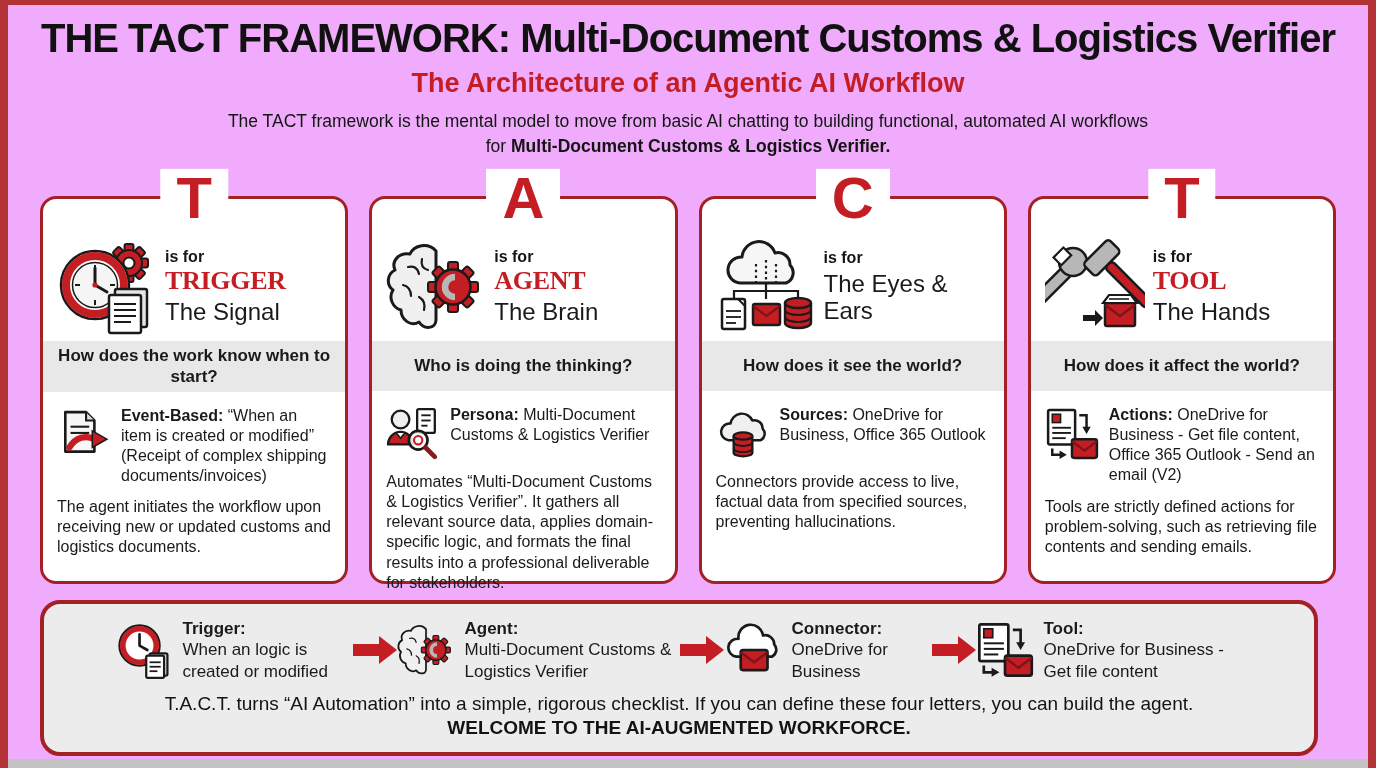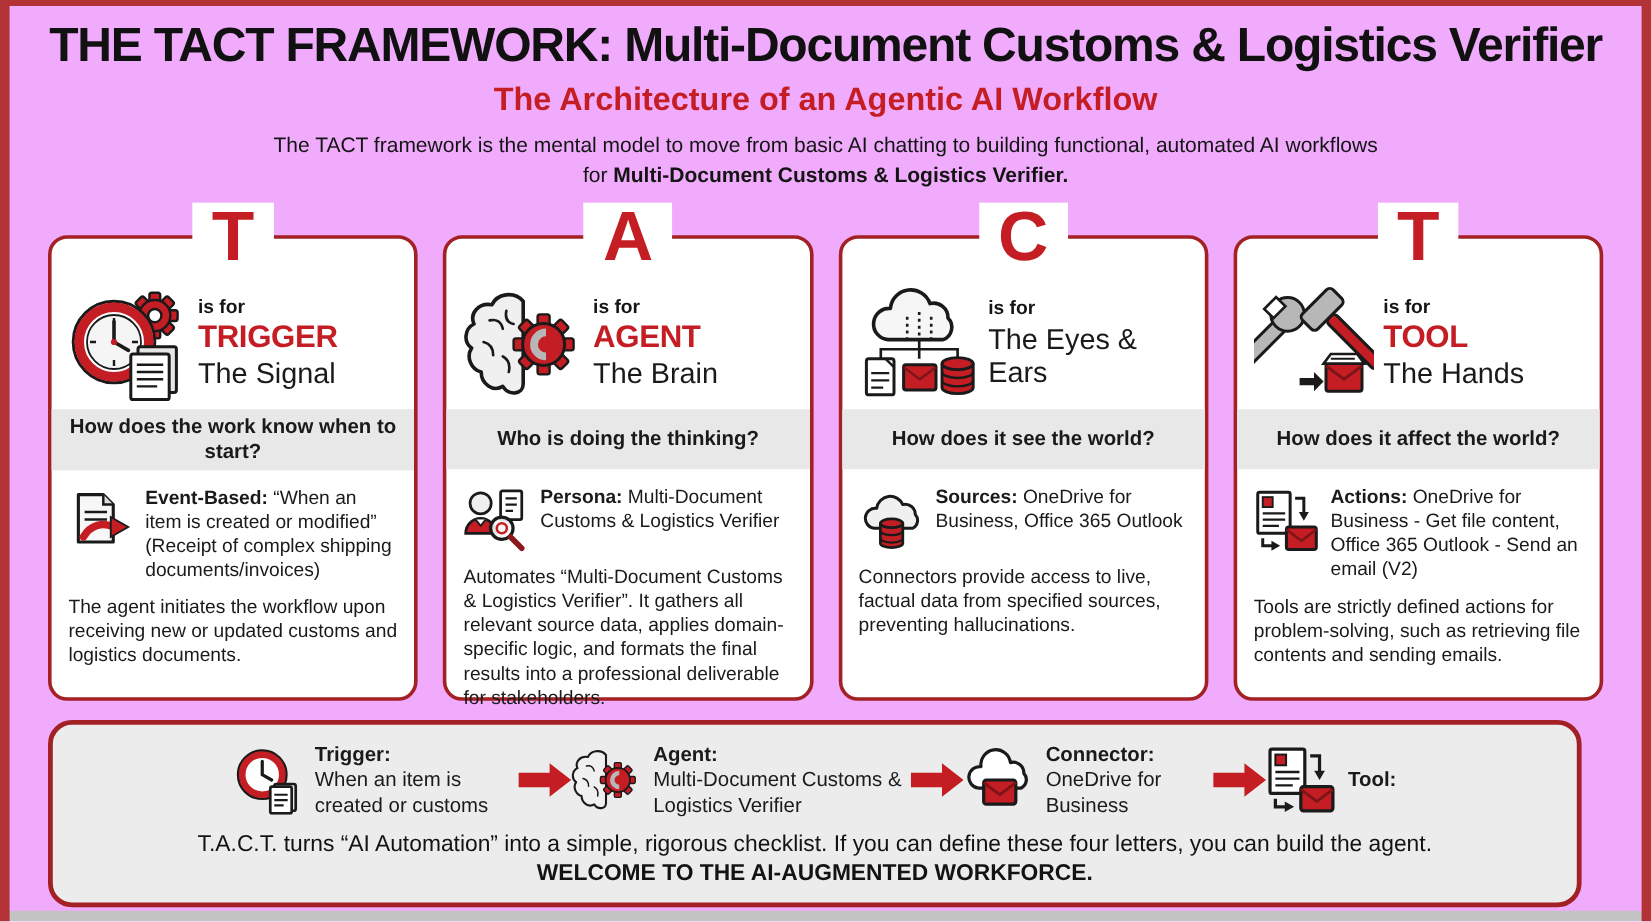--- a/index.html
+++ b/index.html
@@ -29,21 +29,21 @@
   }
   .card-letter {
     position:absolute; top:0; left:50%; transform:translate(-50%,-52%);
     background:#fff; padding:0 16px; line-height:1;
     font-size:58px; font-weight:800; color:#c41e24; z-index:2;
   }
   .card-head { display:flex; align-items:center; padding:34px 10px 0 14px; height:142px; }
   .card-head-icon { width:100px; height:100px; flex:0 0 100px; }
   .card-head-text { margin-left:8px; line-height:1.15; }
   .is-for { font-size:16px; font-weight:700; color:#151515; }
-  .keyword { font-size:26px; font-weight:800; color:#c41e24; letter-spacing:-0.3px; }
+  .keyword { font-size:26px; font-weight:800; color:#c41e24; letter-spacing:-0.3px;font-family:Liberation Serif, serif; }
   .tagline { font-size:24px; color:#1a1a1a; margin-top:2px; }
   .card-banner {
     background:#e8e8e8; min-height:50px; display:flex; align-items:center; justify-content:center;
     text-align:center; font-size:17px; font-weight:700; line-height:1.25; padding:4px 12px;
   }
   .card-body { padding:14px 14px 0 14px; font-size:16px; line-height:1.26; }
   .body-row { display:flex; }
   .body-icon { width:54px; height:54px; flex:0 0 54px; margin-right:10px; margin-top:2px; }
   .body-note { margin-top:11px; }
 
@@ -316,21 +316,21 @@
             <rect x="28" y="31" width="16" height="20" rx="1.5" fill="#fff" stroke="#1a1a1a" stroke-width="2"></rect>
             <g stroke="#1a1a1a" stroke-width="1.6">
                 <line x1="31" y1="37" x2="41" y2="37"></line>
                 <line x1="31" y1="41" x2="41" y2="41"></line>
                 <line x1="31" y1="45" x2="38" y2="45"></line>
               </g>
           </svg>
         </div>
         <div class="flow-text" style="max-width:170px">
           <div class="flow-label">Trigger:</div>
-          <div>When an item is created or customs</div>
+          <div>When an logic is created or modified</div>
         </div>
       </div>
 
       <div class="flow-arrow">
         <svg viewBox="0 0 44 30">
             <polygon points="0,9 26,9 26,1 44,15 26,29 26,21 0,21" fill="#c41e24"></polygon>
           </svg>
       </div>
 
       <div class="flow-step">
@@ -395,20 +395,21 @@
             <path d="M33,8 h7 v12" fill="none" stroke="#1a1a1a" stroke-width="2.4"></path>
             <polygon points="36,19 40,26 44,19" fill="#1a1a1a"></polygon>
             <path d="M7,40 v6 h8" fill="none" stroke="#1a1a1a" stroke-width="2.4"></path>
             <polygon points="14,42 21,46 14,50" fill="#1a1a1a"></polygon>
             <rect x="26" y="31" width="24" height="18" rx="2" fill="#c41e24" stroke="#1a1a1a" stroke-width="2.4"></rect>
             <path d="M26,33 l12,9 12,-9" fill="none" stroke="#7e1418" stroke-width="2.2"></path>
           </svg>
         </div>
         <div class="flow-text" style="max-width:200px">
           <div class="flow-label">Tool:</div>
+          <div>OneDrive for Business - Get file content</div>
         </div>
       </div>
     </div>
 
     <div class="closing">
       <div>T.A.C.T. turns “AI Automation” into a simple, rigorous checklist. If you can define these four letters, you can build the agent.</div>
       <div class="closing-bold">WELCOME TO THE AI-AUGMENTED WORKFORCE.</div>
     </div>
   </div>
 </div>

